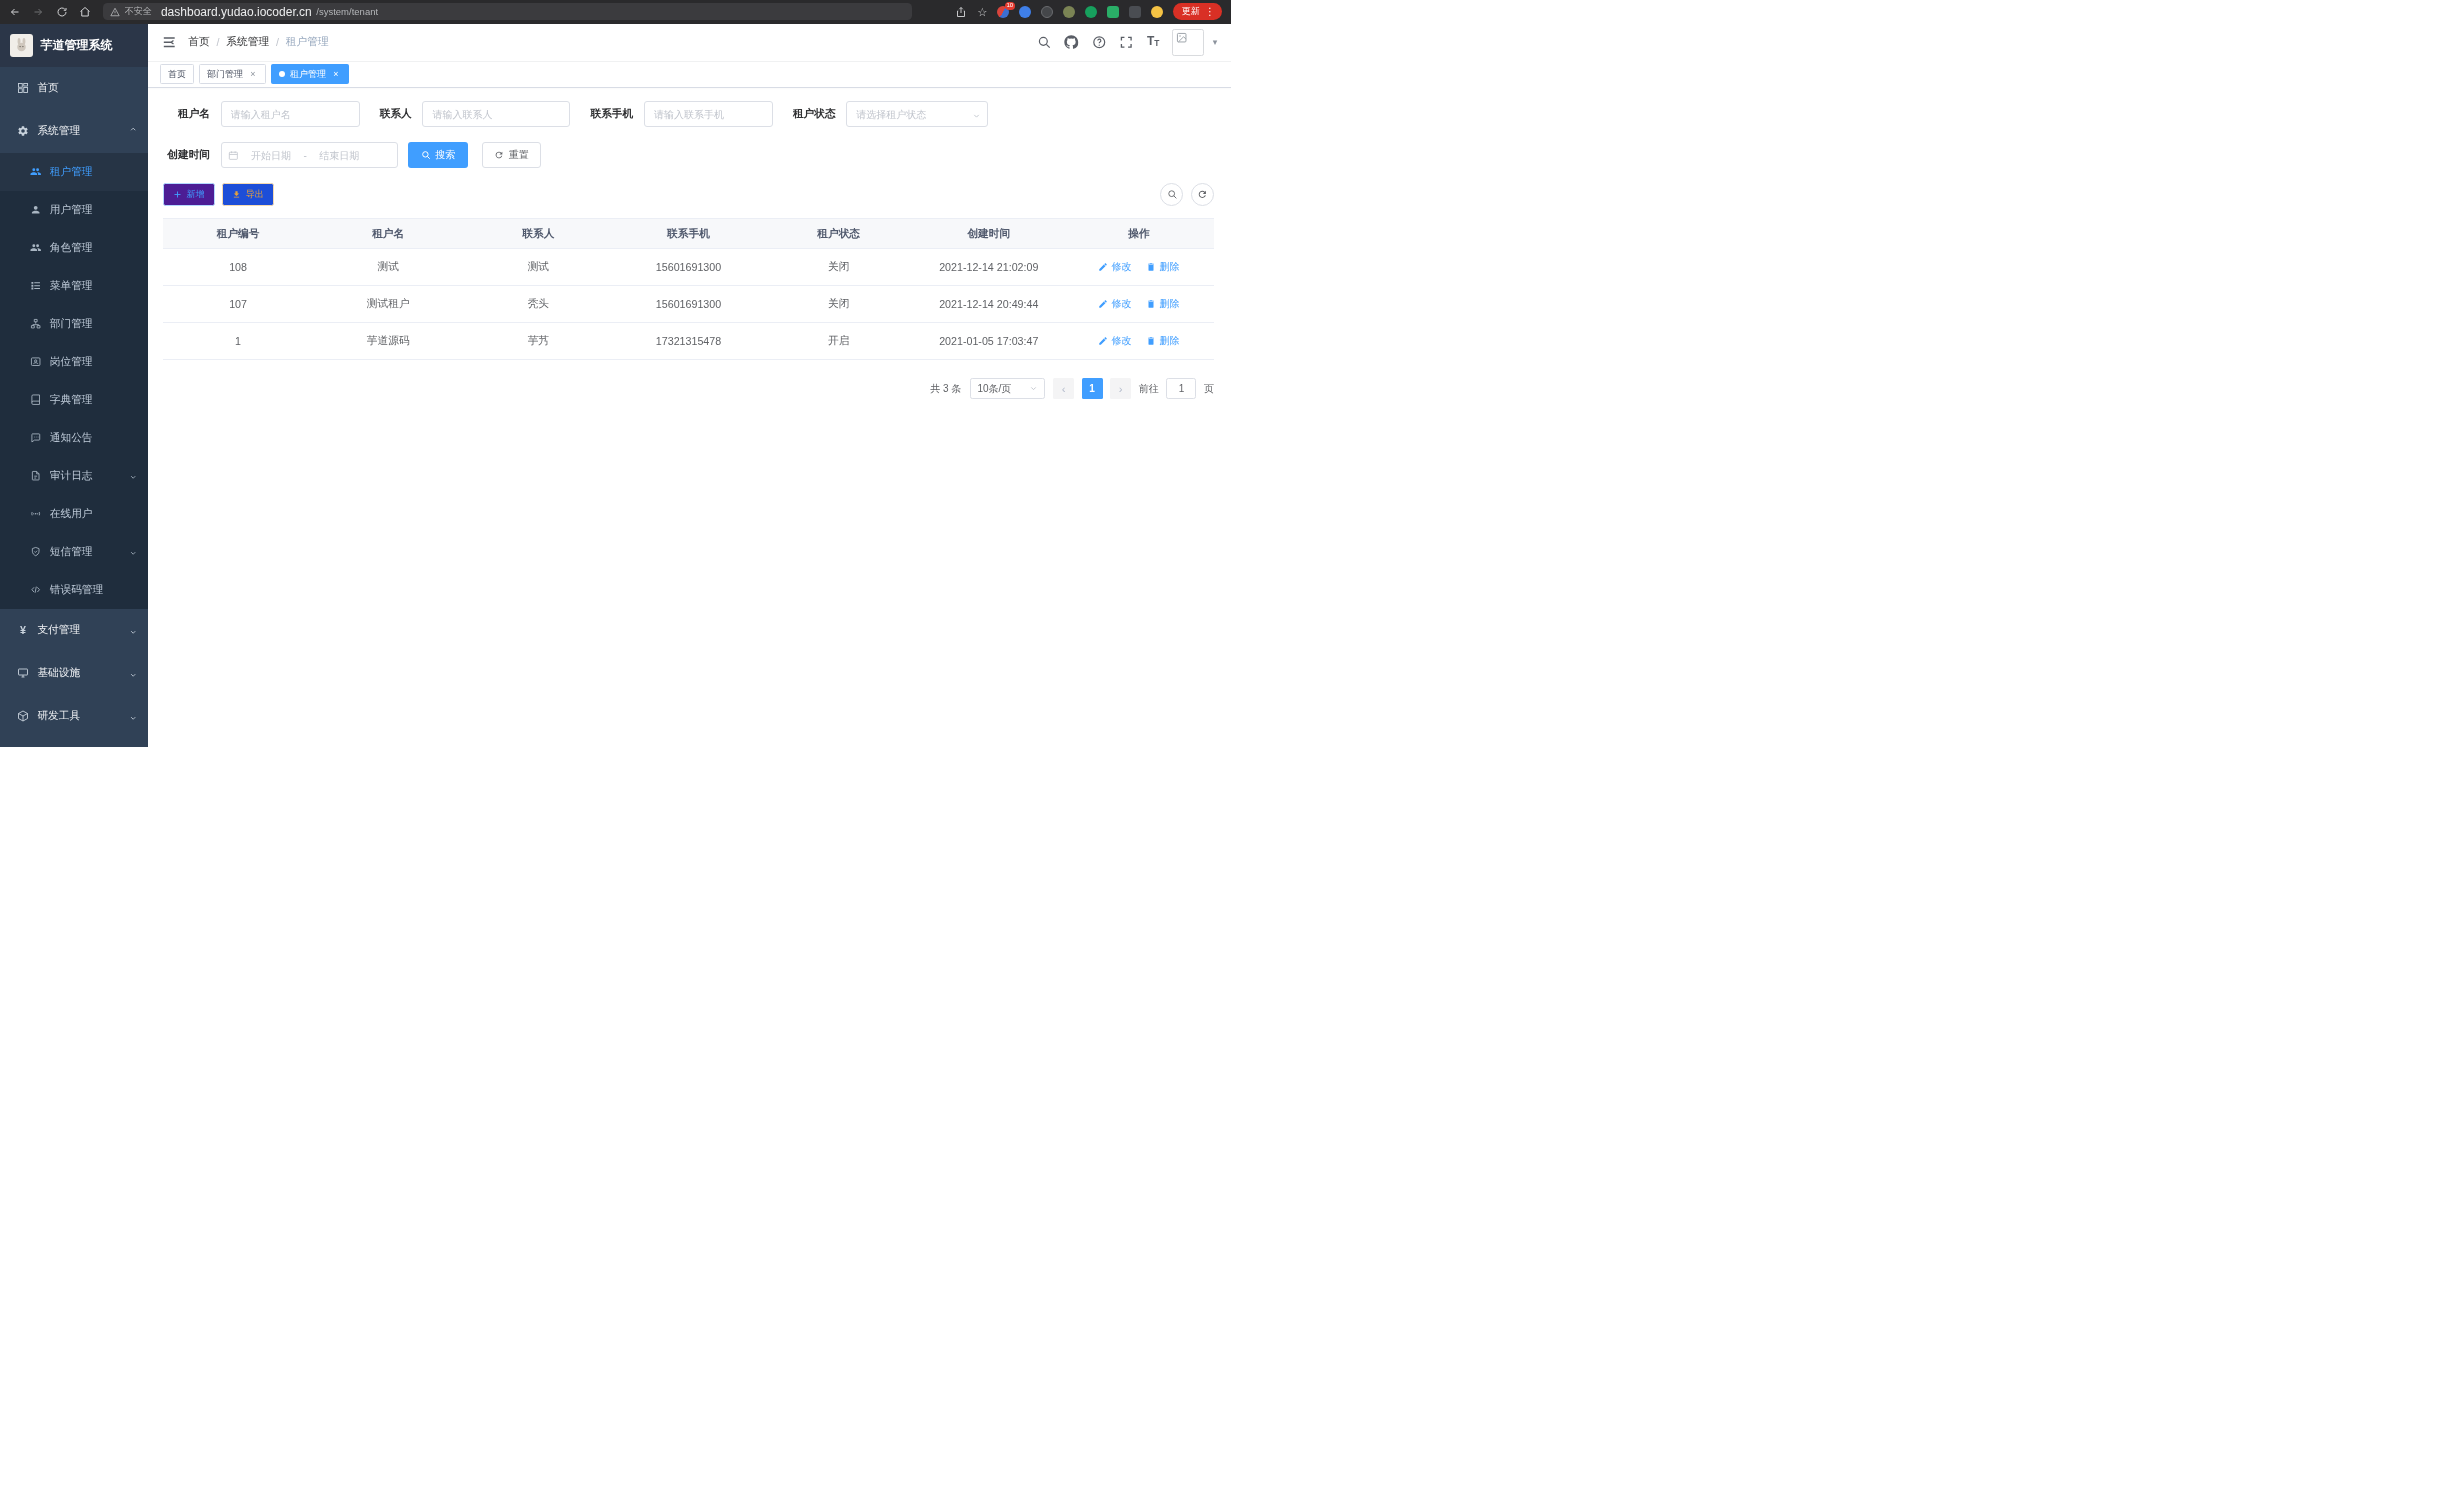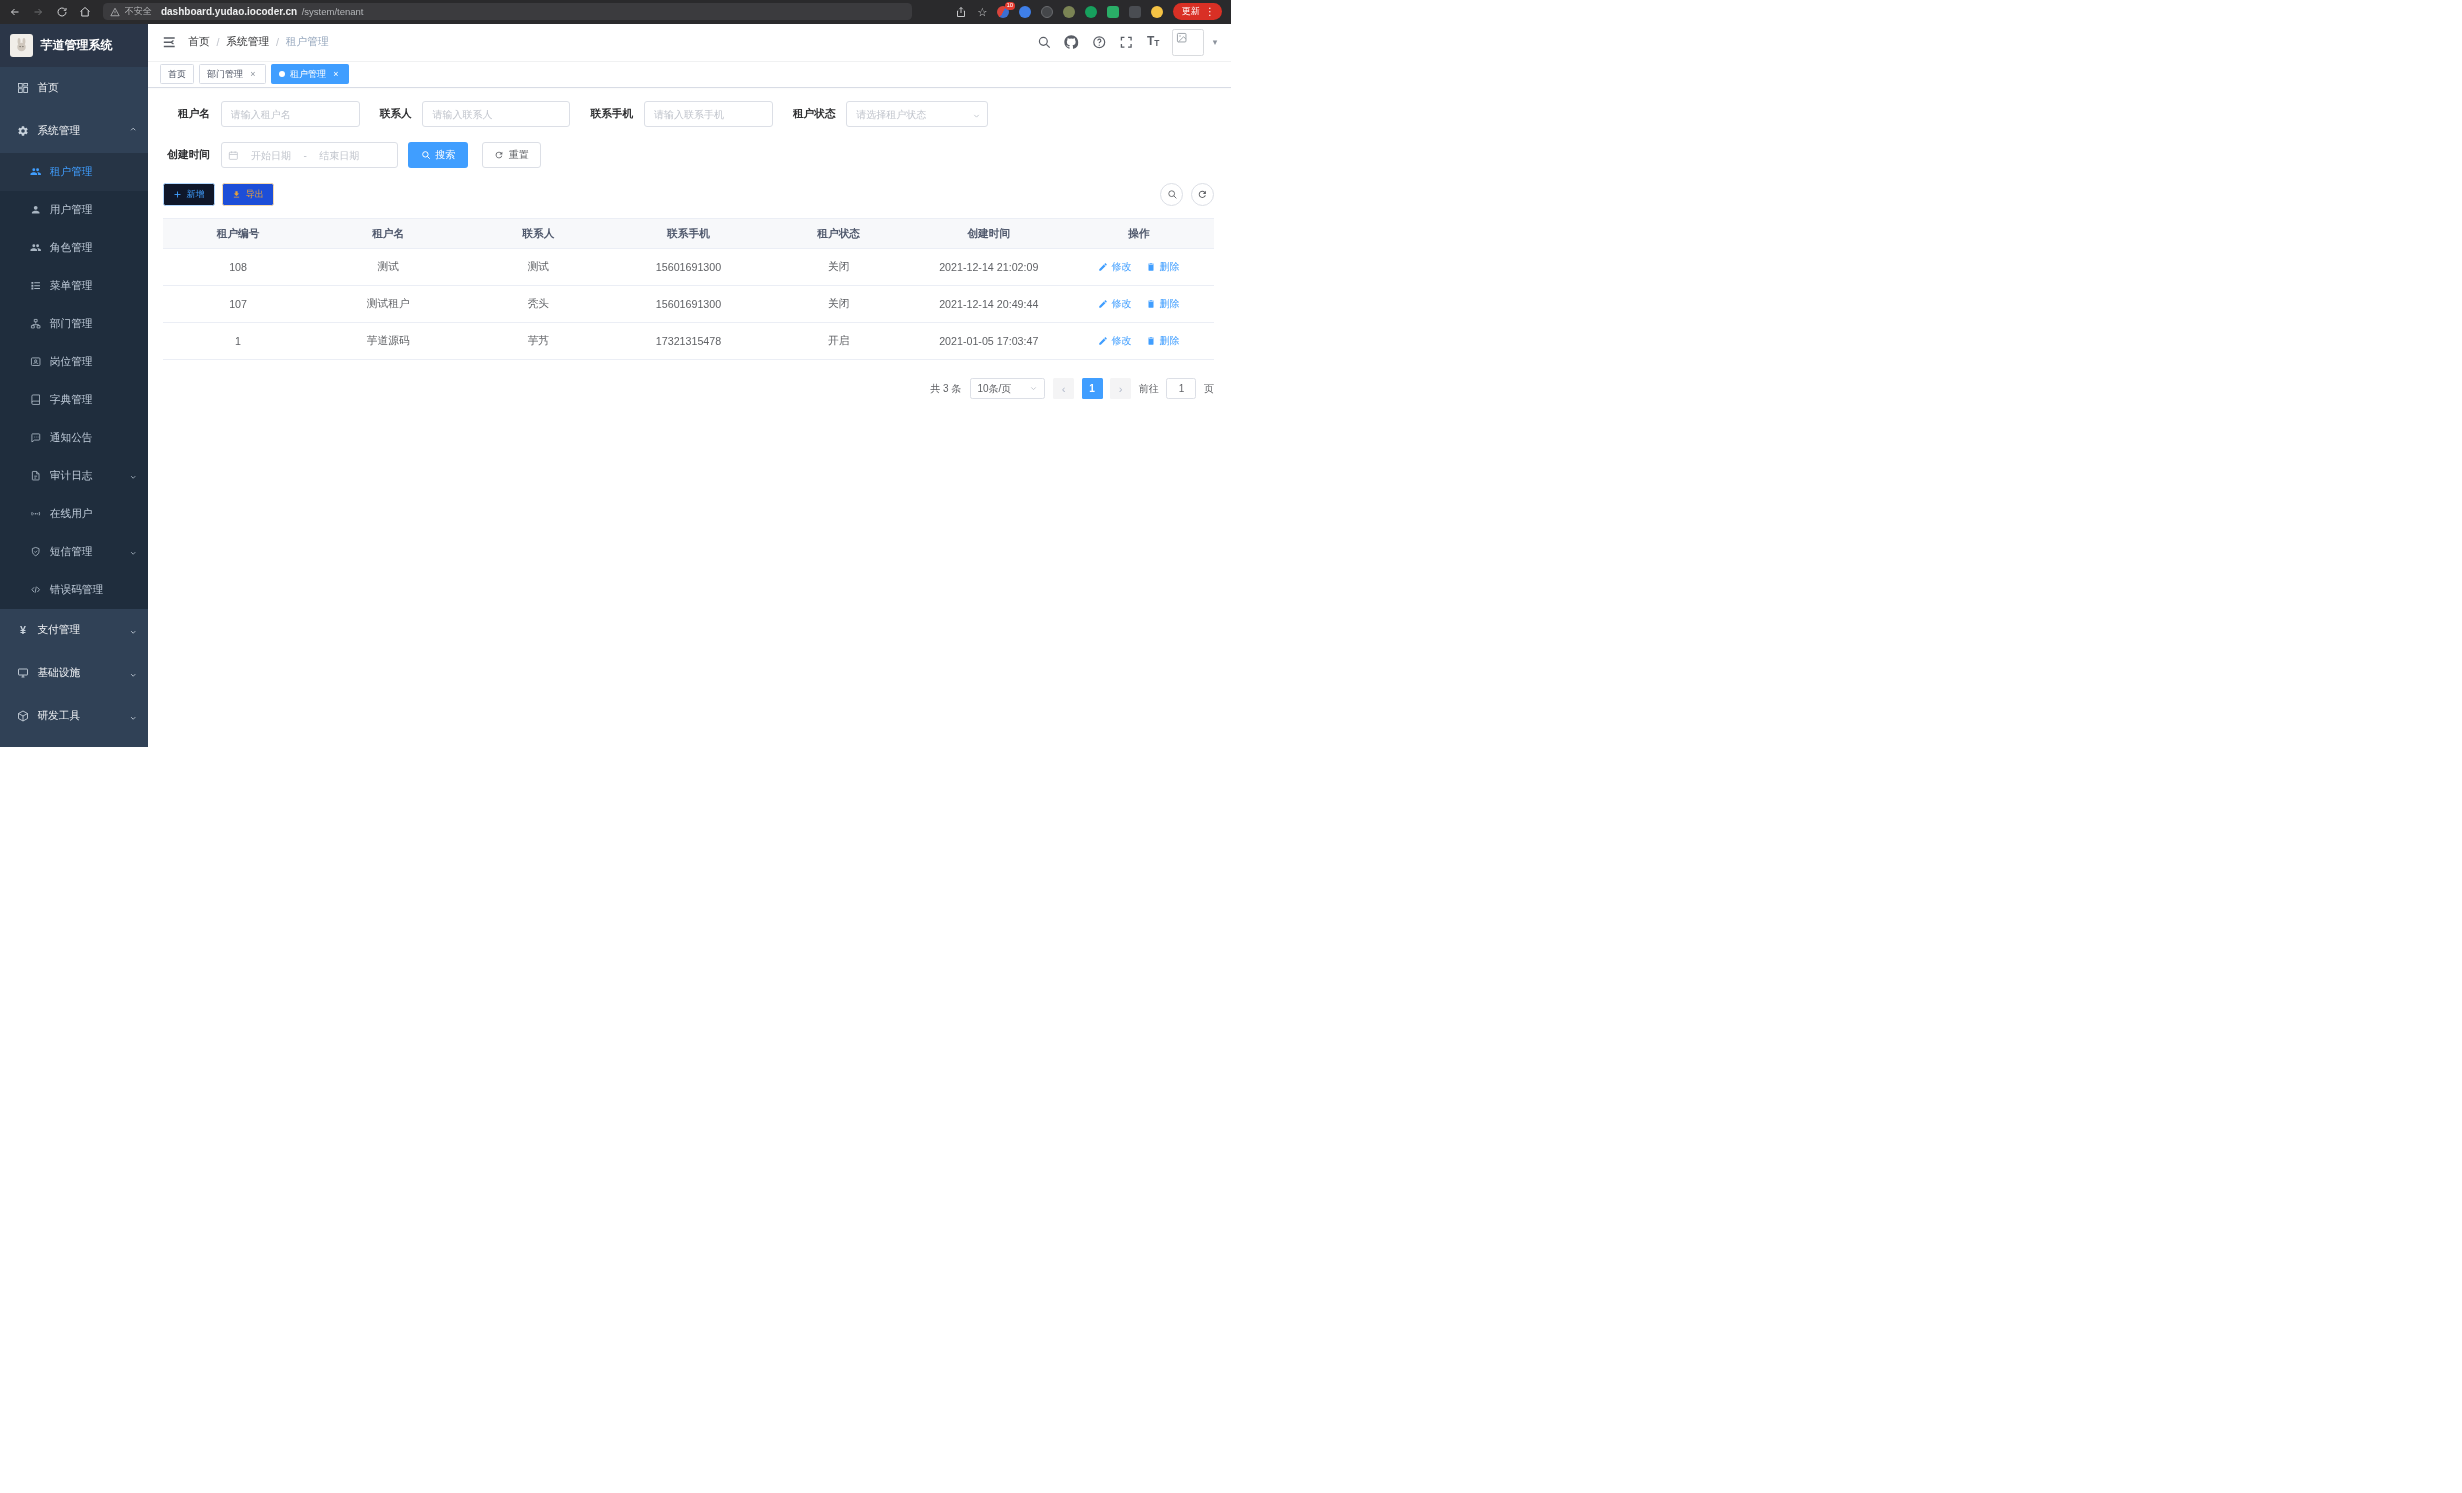--- a/index.html
+++ b/index.html
@@ -12,21 +12,21 @@
   .screen { width:1231px; height:747px; display:flex; flex-direction:column; }
 
   
   .chrome { height:23.6px; flex:none; background:#2a2a2c; display:flex; align-items:center; padding:0 9px; color:#cfd0d2; }
   .chrome svg { display:block; }
   .nav-ic { width:12px; height:12px; margin-right:11.4px; flex:none; cursor:pointer; color:#d2d3d5; }
   .nav-ic.dim { color:#6f7072; }
   .url-bar { height:17px; flex:1 1 auto; max-width:809px; background:#3b3b3e; border-radius:4.6px; display:flex; align-items:center; padding:0 7.6px; gap:4.6px; margin-right:10.7px; cursor:text; }
   .warn-ic { width:10px; height:10px; color:#b6b7b9; flex:none; }
   .sec-label { font-size:9px; color:#b6b7b9; margin-right:4.6px; }
-  .url-domain { font-size:10px; color:#ecedee; font-weight:700; }
+  .url-domain { font-size:12px; color:#ecedee; font-weight:400; }
   .url-path { font-size:9.5px; color:#b4b6b9; }
   .chrome-right { margin-left:auto; display:flex; align-items:center; gap:10px; }
   .tb-ic { width:12px; height:12px; color:#c6c7c9; cursor:pointer; }
   .star-glyph { font-size:11.4px; line-height:12px; color:#c6c7c9; cursor:pointer; }
   .ext { width:12px; height:12px; border-radius:50%; position:relative; flex:none; cursor:pointer; }
   .ext.sq { border-radius:3px; }
   .badge { position:absolute; top:-3.8px; right:-5.3px; background:#e33b30; color:#fff; font-size:6px; line-height:7.6px; min-width:10px; text-align:center; border-radius:4.6px; padding:0 1.5px; }
   .update-pill { height:17px; background:#d93025; border-radius:8.4px; color:#fff; display:flex; align-items:center; gap:5.3px; padding:0 6.9px 0 8.4px; font-size:9px; cursor:pointer; }
   .dots { font-size:10px; line-height:10px; }
 
@@ -87,21 +87,21 @@
   .sel-caret { position:absolute; right:6.9px; top:50%; transform:translateY(-50%); width:9px; height:9px; color:#c0c4cc; pointer-events:none; }
   .date-range { width:177px; height:26px; border:0.8px solid #dcdfe6; border-radius:3px; display:flex; align-items:center; padding:0 6px; gap:3px; cursor:pointer; }
   .date-range svg { color:#c0c4cc; flex:none; }
   .dr-input { border:none; outline:none; width:59px; font-size:10px; text-align:center; color:#606266; background:transparent; font-family:inherit; }
   .dr-input::placeholder { color:#c0c4cc; }
   .dr-sep { color:#c0c4cc; font-size:10px; }
   .btn { height:26px; border-radius:3px; display:inline-flex; align-items:center; gap:4.6px; font-size:10px; padding:0 11.4px; cursor:pointer; border:0.8px solid transparent; font-family:inherit; }
   .btn-primary { background:#409eff; color:#fff;text-align:center; }
   .btn-default { background:#fff; border-color:#dcdfe6; color:#606266; }
   .btn-sm { height:23px; font-size:9px; padding:0 9px; border-radius:2.3px; }
-  .btn-plain-primary { background:#0f172a; border-color:#b3d8ff; color:#409eff; }
+  .btn-plain-primary { background:#4c1d95; border-color:#b3d8ff; color:#409eff; }
   .btn-plain-warning { background:#1d4ed8; border-color:#f5dab1; color:#e6a23c; }
   .toolbar-row { display:flex; align-items:center; margin-bottom:12px; }
   .toolbar-row .btn + .btn { margin-left:7.6px; }
   .right-tools { margin-left:auto; display:flex; align-items:center; gap:7.6px; }
   .icon-btn { width:23px; height:23px; border-radius:50%; border:0.8px solid #dcdfe6; background:#fff; color:#606266; display:flex; align-items:center; justify-content:center; cursor:pointer; }
 
   table.data { width:100%; border-collapse:collapse; table-layout:fixed; }
   table.data th { background:#f7f8fa; height:30px; font-size:10.7px; font-weight:700; color:#515a6e; border-top:0.8px solid #ebeef5; border-bottom:0.8px solid #ebeef5; text-align:center; }
   table.data td { height:37px; font-size:10.7px; color:#606266; border-bottom:0.8px solid #ebeef5; text-align:center; }
   .op-link { color:#409eff; font-size:10px; display:inline-flex; align-items:center; gap:3px; cursor:pointer; }

